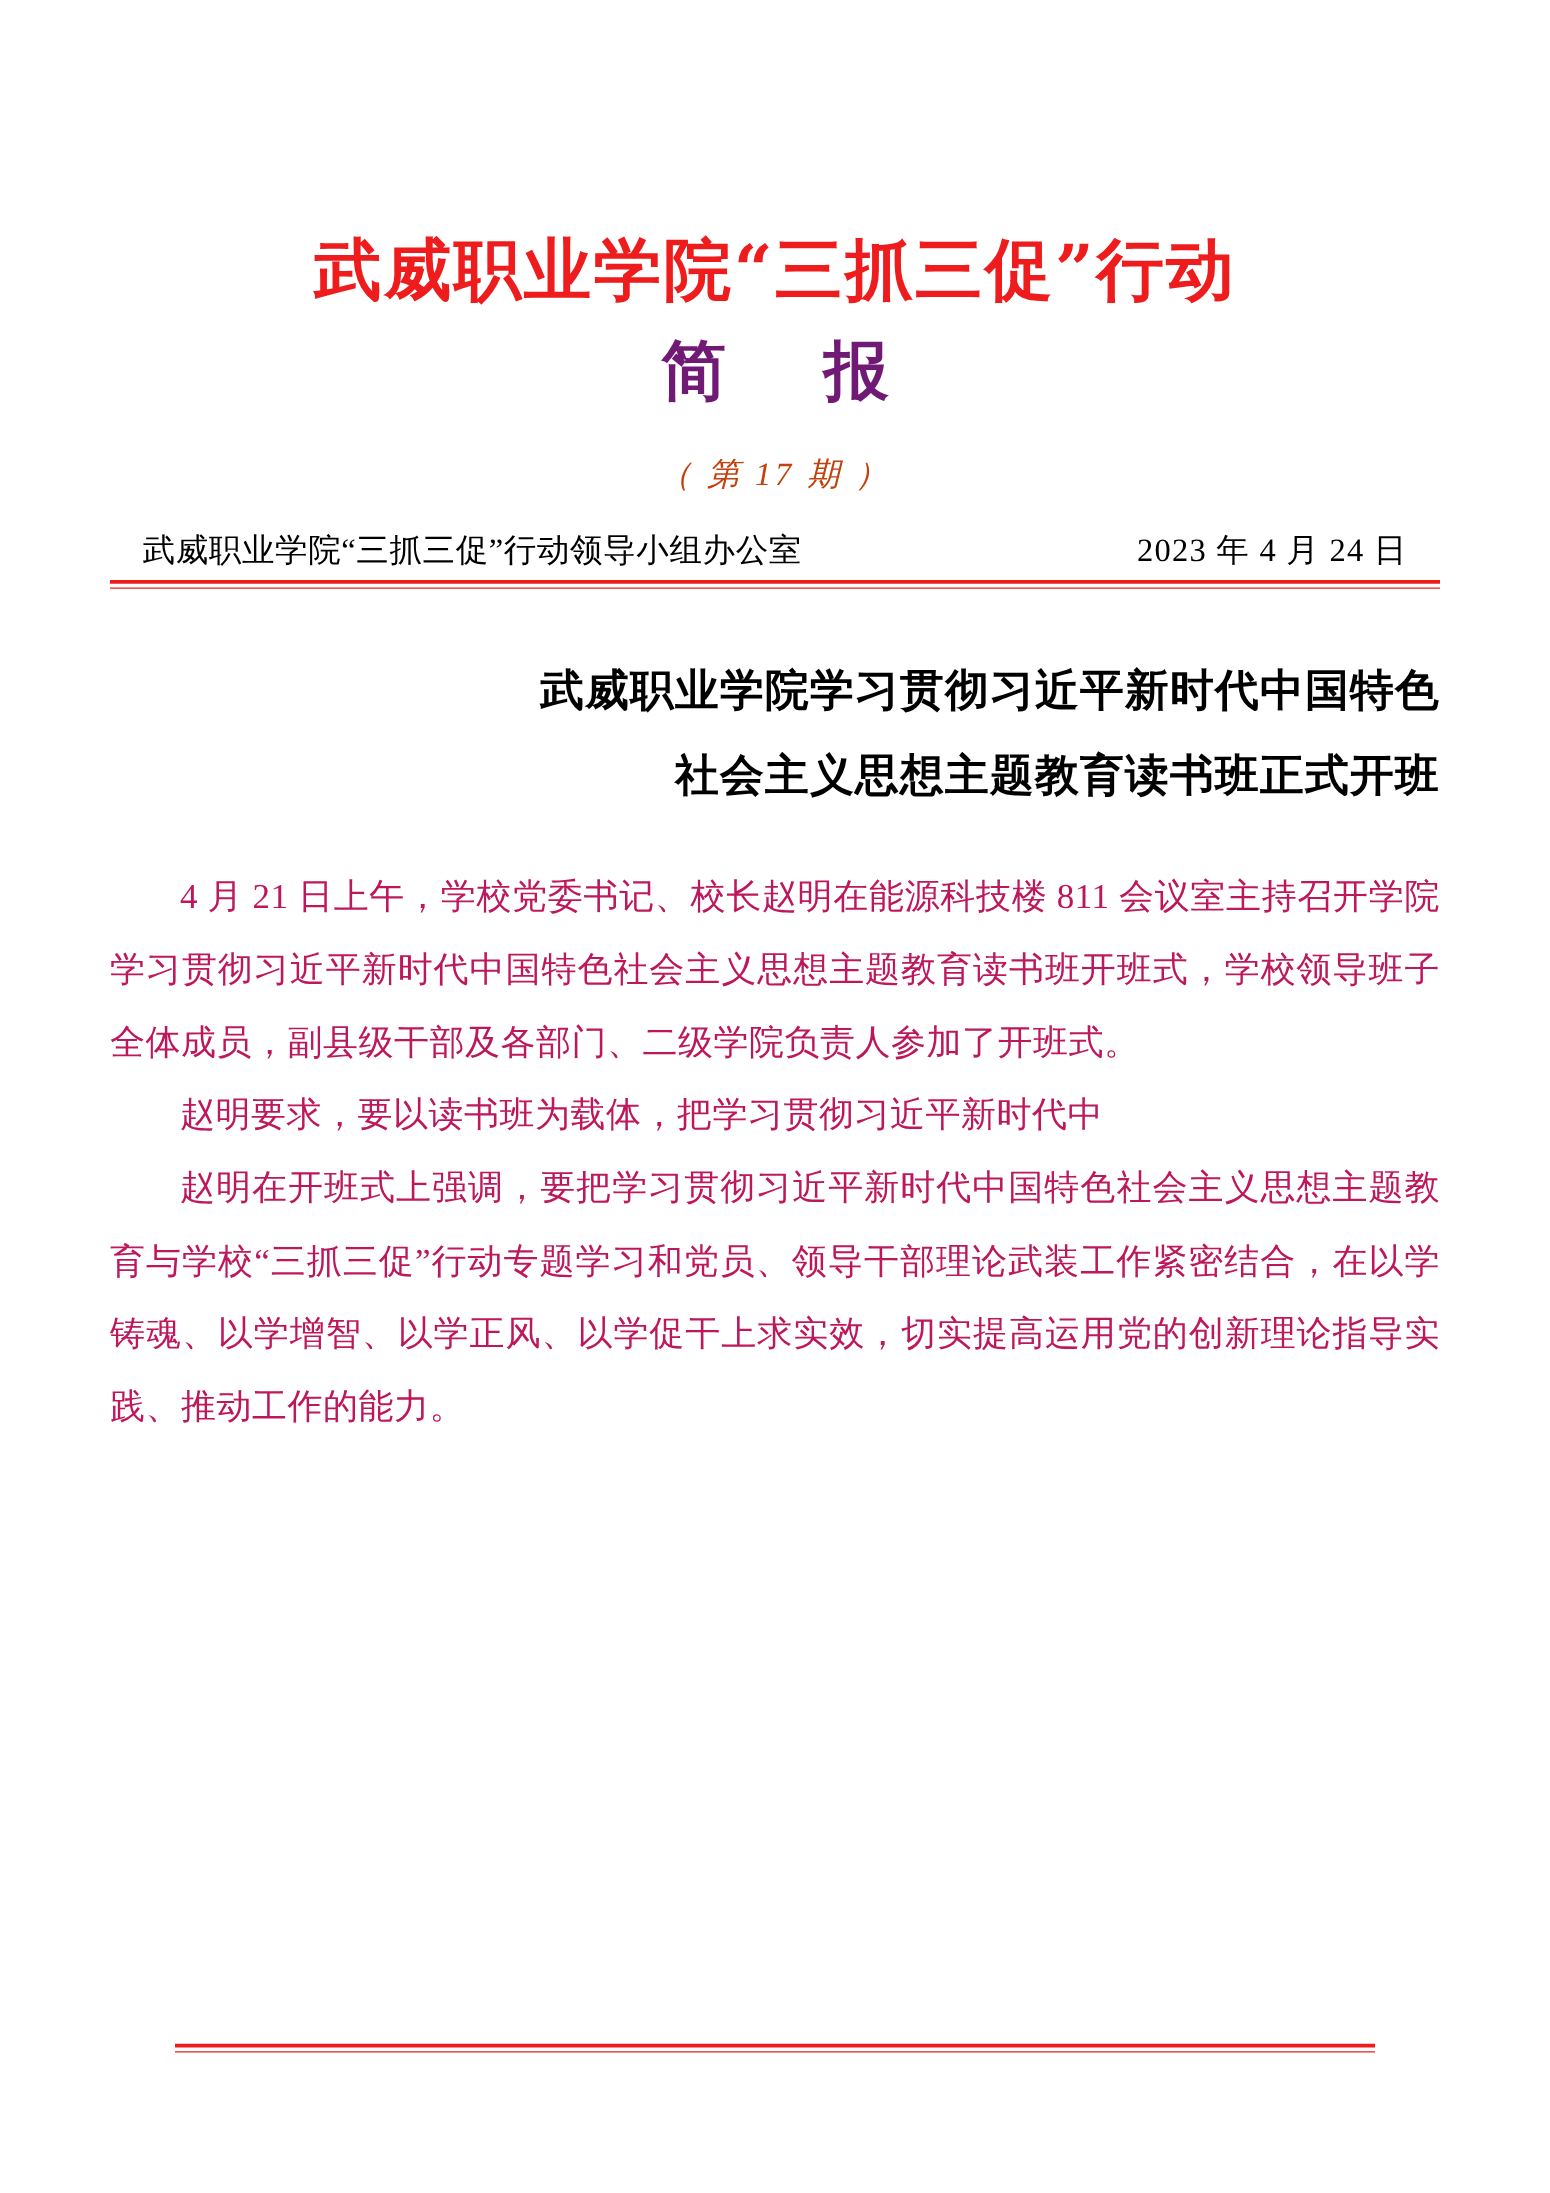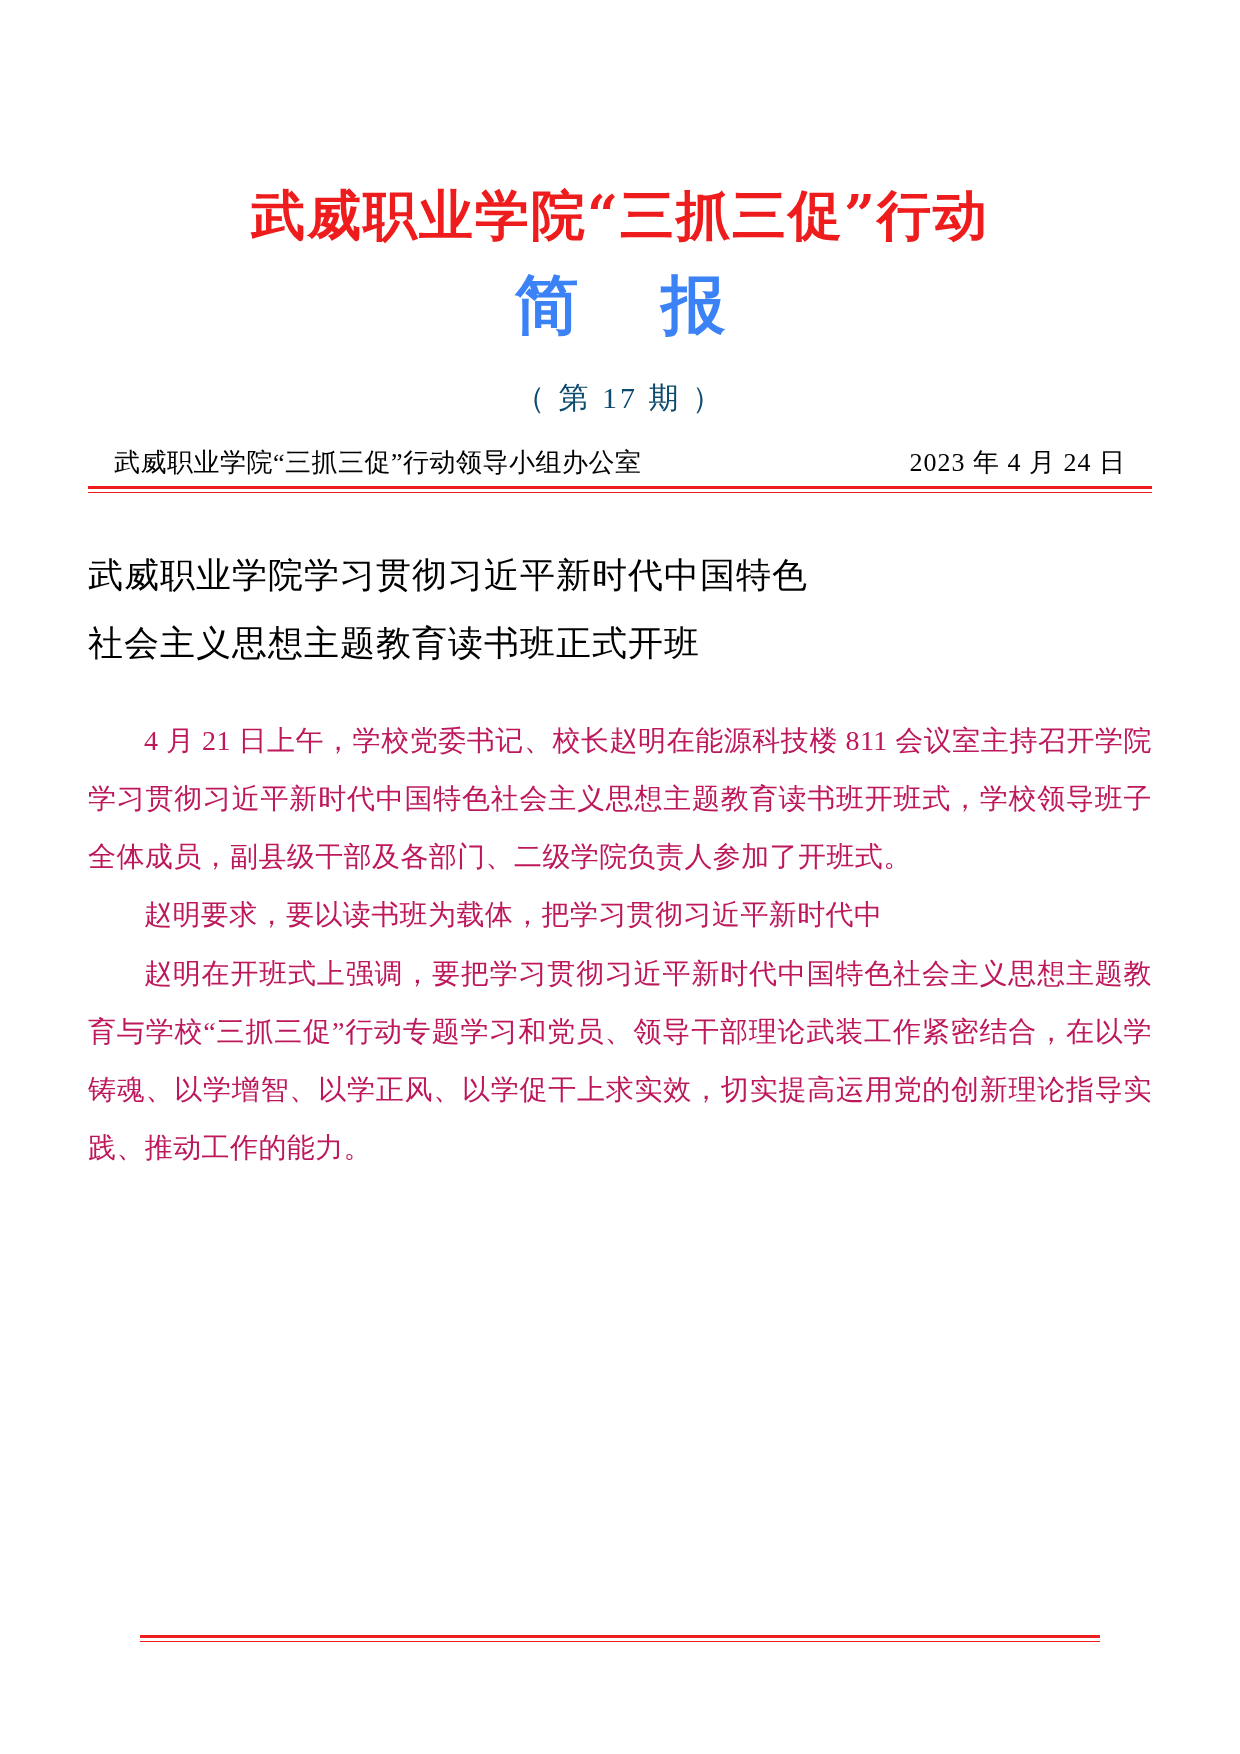--- a/index.html
+++ b/index.html
@@ -30,35 +30,36 @@
   .mast-line1 {
     color: #ee1c1c;
     font-family: "DejaVu Serif", serif;
     font-weight: bold;
     font-size: 54px;
     letter-spacing: 2px;
     line-height: 1.18;
     white-space: nowrap;
   }
   .mast-line2 {
-    color: #3b82f6;
+    color: #701a75;
     font-family: "DejaVu Serif", serif;
     font-weight: bold;
-    font-size: 64px;
+    font-size: 52px;
     letter-spacing: 30px;
     line-height: 1.35;
     margin-top: 14px;
     padding-left: 30px;
   }
   .issue {
     margin-top: 30px;
-    font-size: 30px;
+    font-size: 26px;
     font-family: "Liberation Serif", serif;
     letter-spacing: 3px;
-    color: #0c4a6e;
+    color: #c2410c;
+    font-style: italic;
   }
   
   .meta-row {
     margin-top: 26px;
     display: flex;
     align-items: flex-end;
     justify-content: space-between;
     font-size: 26px;
     letter-spacing: 0.5px;
     color: #000;
@@ -69,23 +70,23 @@
 
   .rule-double {
     border-top: 3px solid #ee1c1c;
     border-bottom: 1px solid #ee1c1c;
     height: 3px;
     margin: 0 0 0 0;
   }
   
   .article-title {
     margin-top: 48px;
-    text-align: left;
+    text-align: right;
     font-family: "DejaVu Serif", serif;
-    font-weight: normal;
+    font-weight: bold;
     font-size: 35px;
     line-height: 1.95;
     letter-spacing: 1px;
     color: #000;
   }
   .body-text {
     margin-top: 34px;
     font-size: 28px;
     line-height: 2.08;
     text-align: justify;

